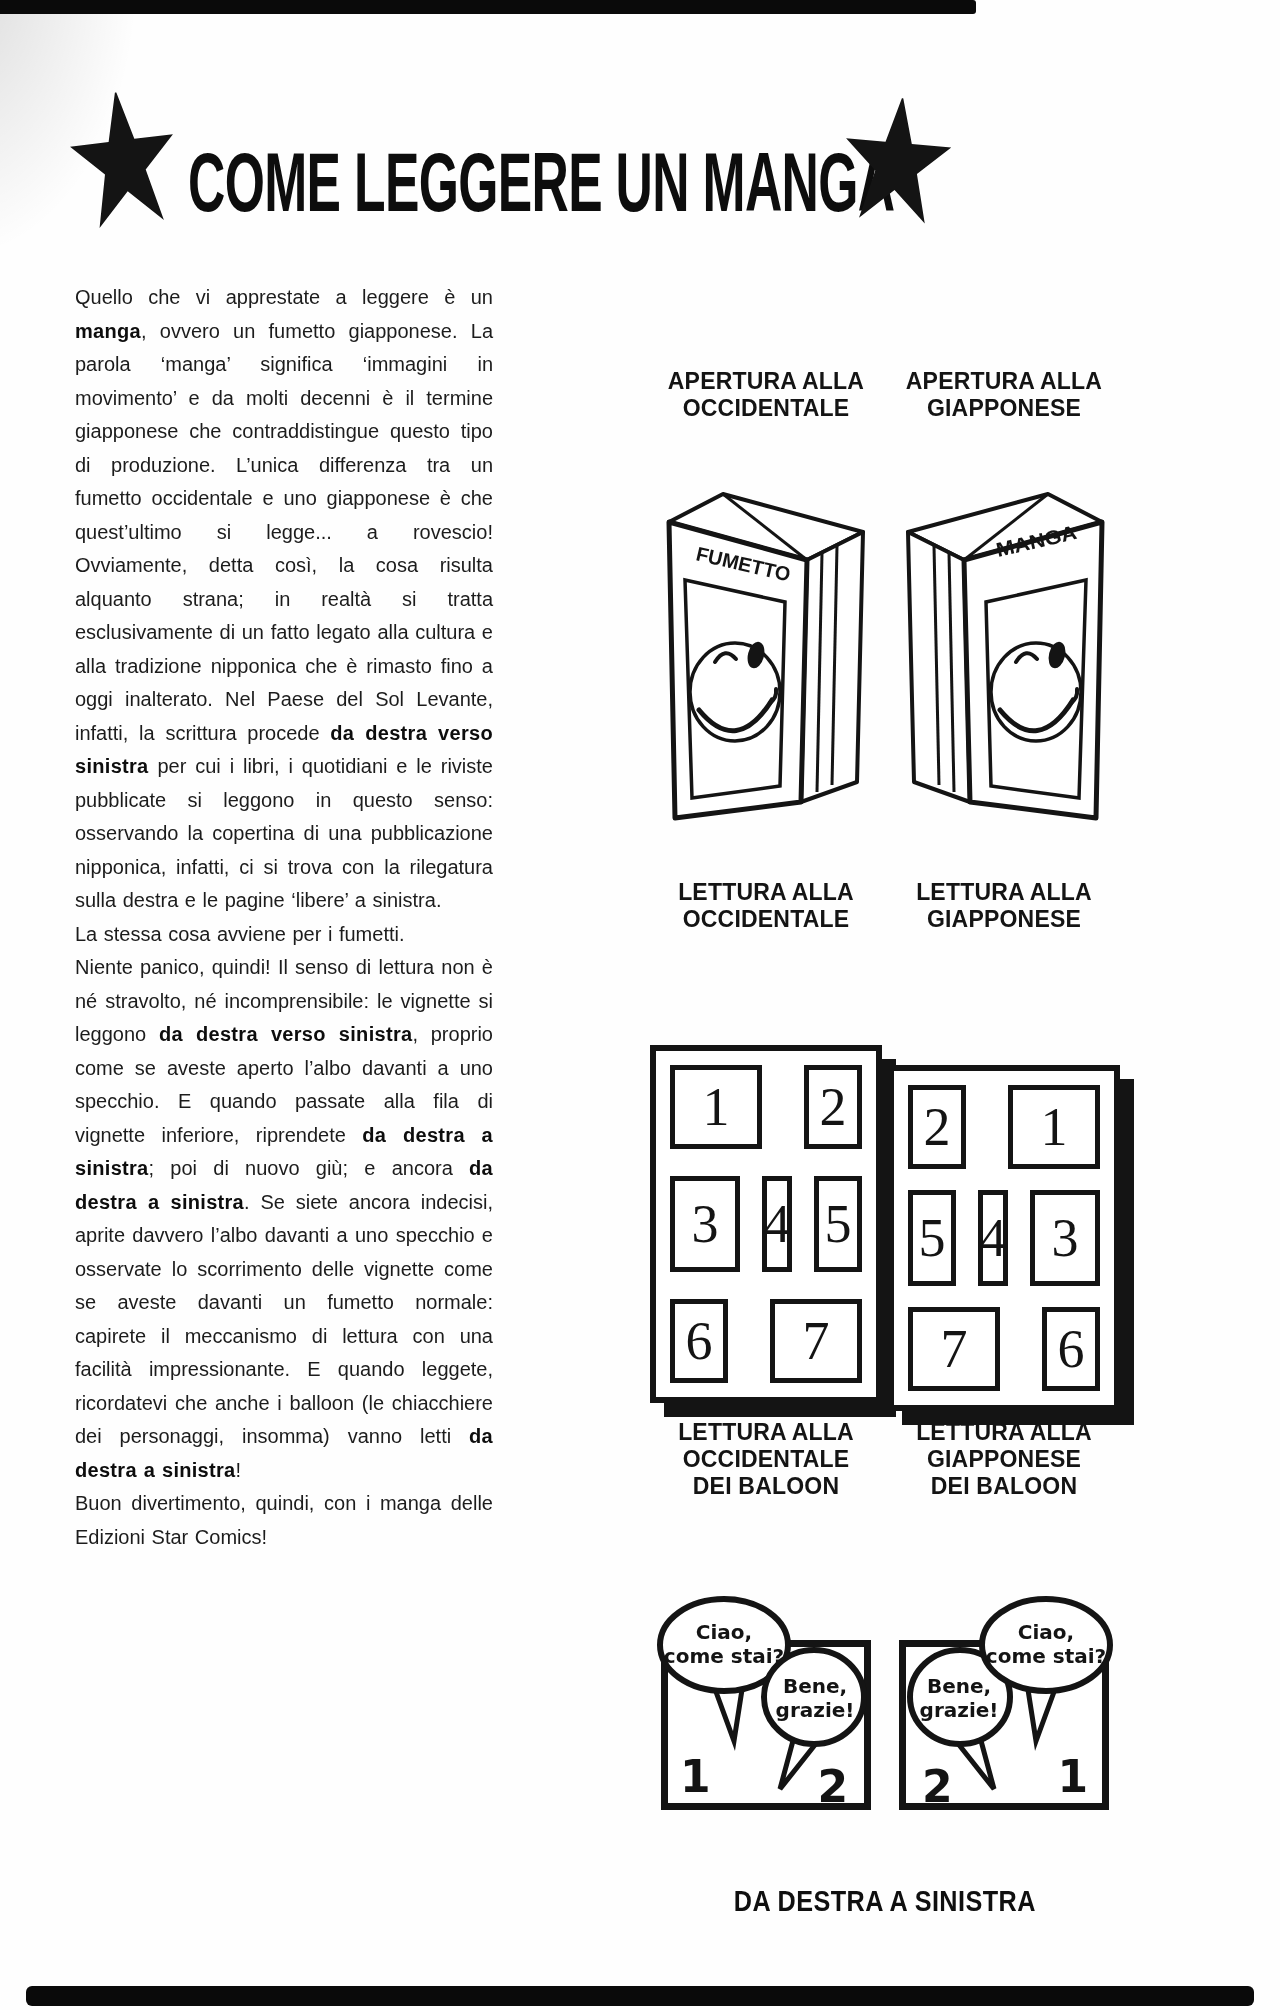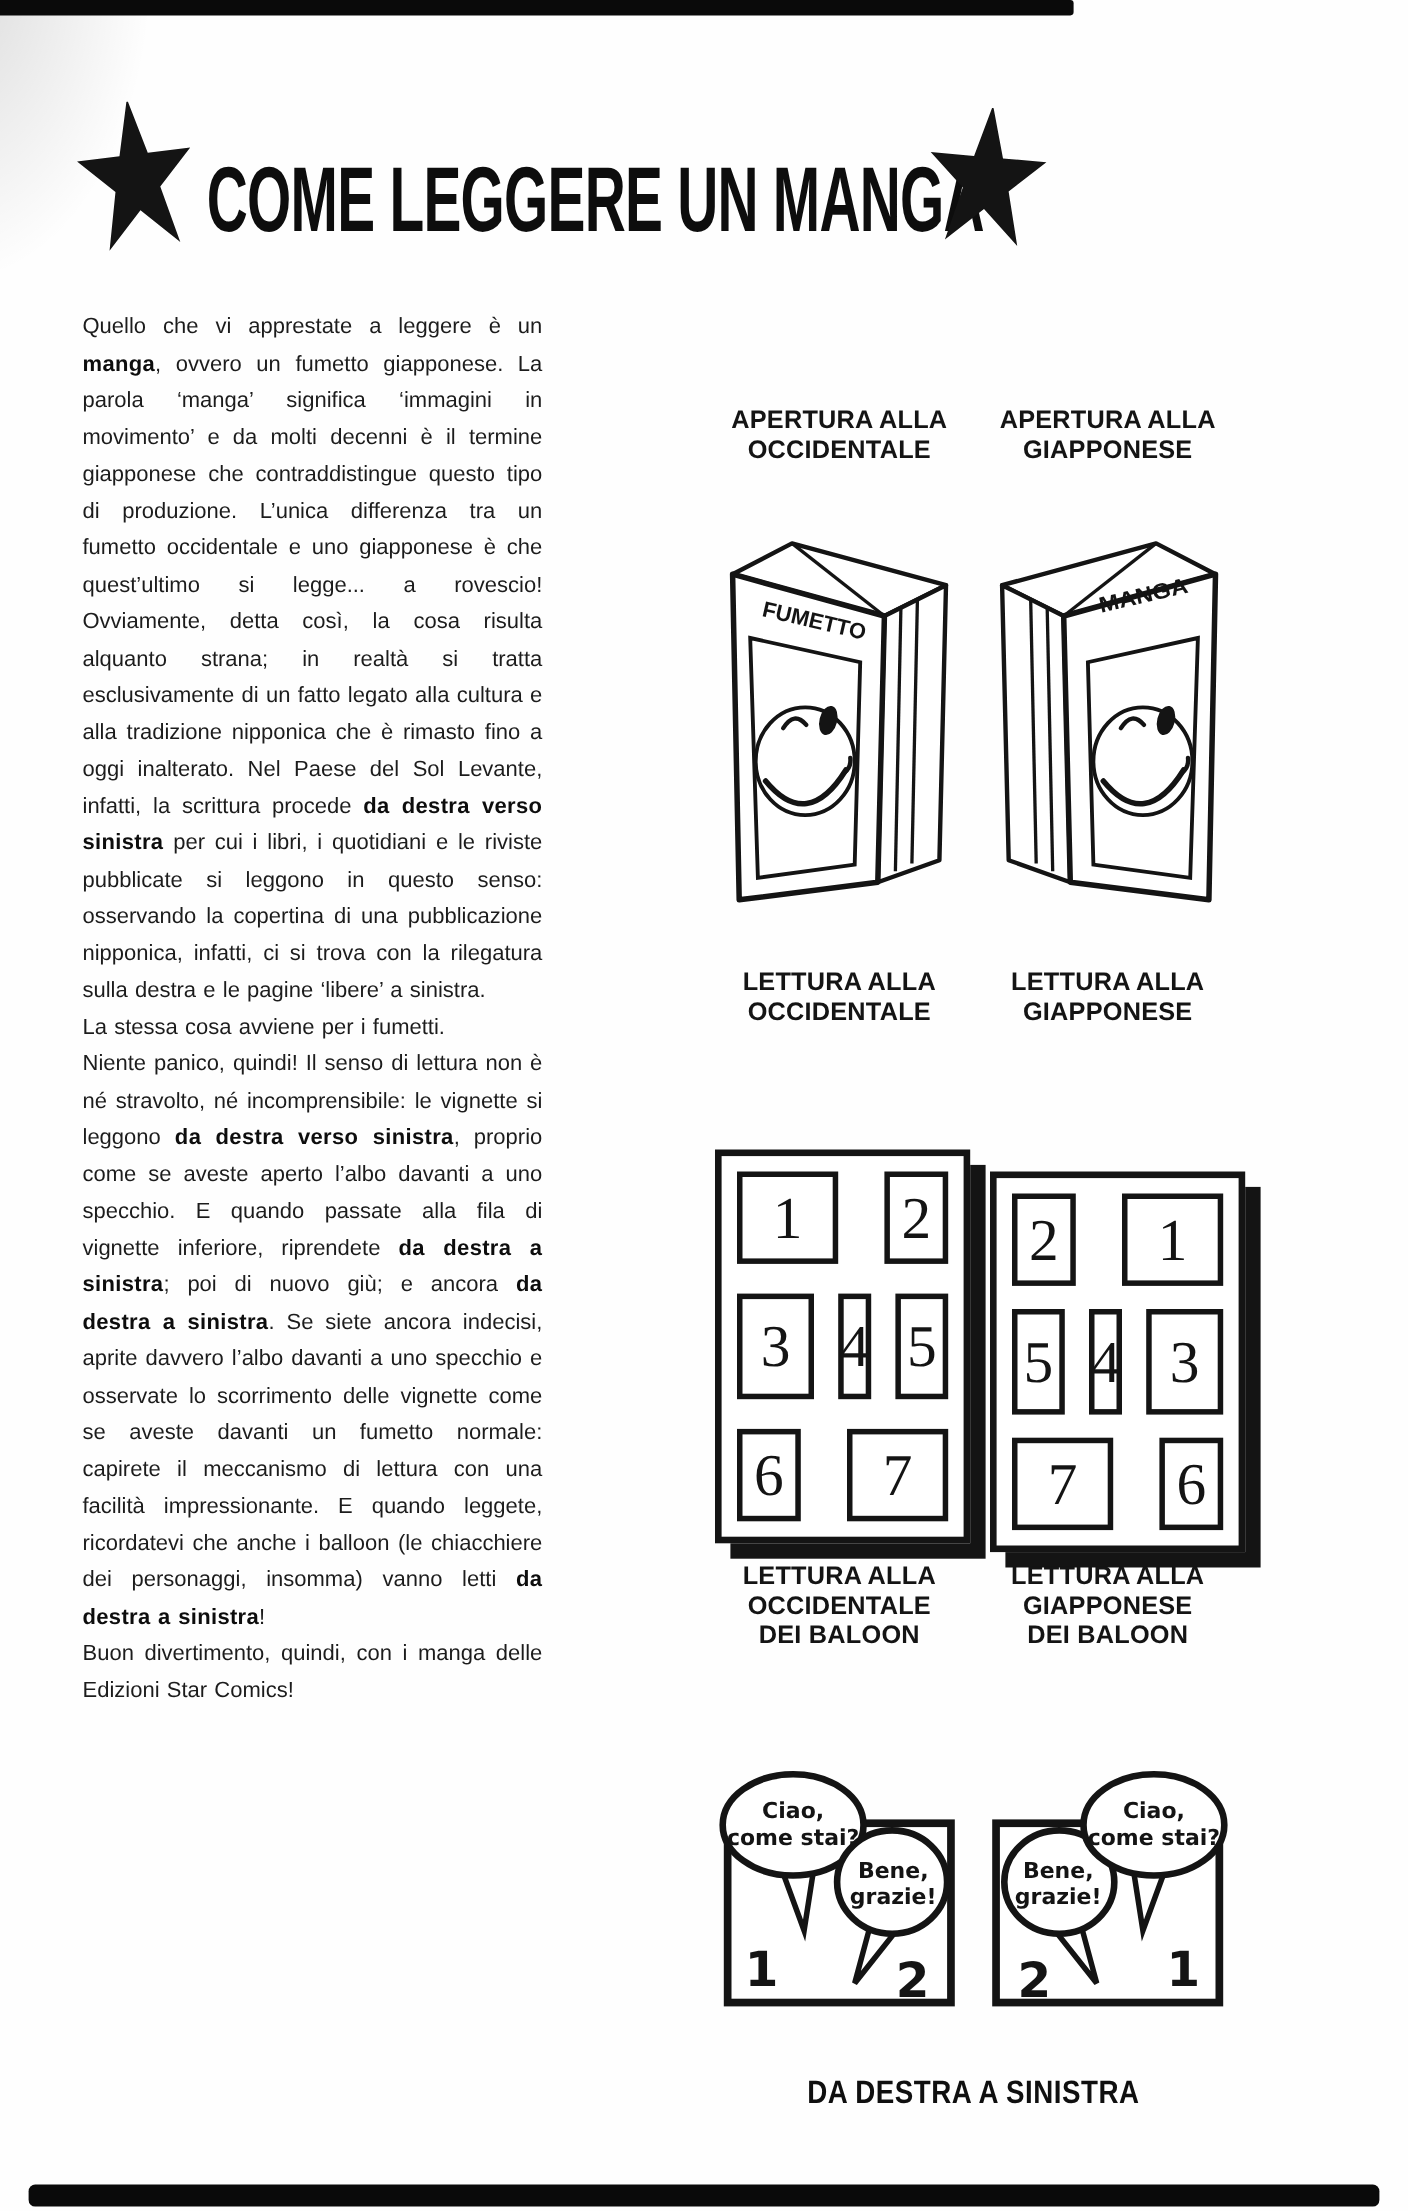--- a/index.html
+++ b/index.html
@@ -34,34 +34,34 @@
   
   .article{
     position:absolute;left:75px;top:281px;width:418px;
     font-size:20px;line-height:33.5px;text-align:justify;color:#1c1c1c;
     word-spacing:1px;
   }
   .article strong{font-weight:700;letter-spacing:.3px;color:#0d0d0d;}
 
   
   .rcol{position:absolute;left:655px;top:368px;width:460px;}
-  .rrow{display:flex;width:460px;gap:12px;}
+  .rrow{display:flex;width:460px;}
   .cell{width:222px;display:flex;flex-direction:column;align-items:center;}
   .cell+.cell{margin-left:16px;}
   .dhead{
     text-align:center;font-weight:900;font-size:23px;line-height:27px;
     letter-spacing:.2px;color:#141414;
   }
   .dhead span{display:block;}
 
   .row-books{margin-top:64px;height:336px;}
   .row-heads2{margin-top:57px;}
   .row-pages{margin-top:112px;height:366px;}
   .row-heads3{margin-top:8px;}
-  .row-bpanels{margin-top:140px;height:184px;align-items:flex-end;}
+  .row-bpanels{margin-top:140px;height:184px;}
   .row-footer{margin-top:62px;justify-content:center;}
 
   
   .pagebox{
     width:192px;height:318px;background:#fff;
     border:6px solid #141414;box-shadow:14px 14px 0 #141414;
     padding:14px;display:flex;flex-direction:column;justify-content:space-between;
   }
   .pagebox.offset{margin-top:20px;}
   .prow{display:flex;justify-content:space-between;}

